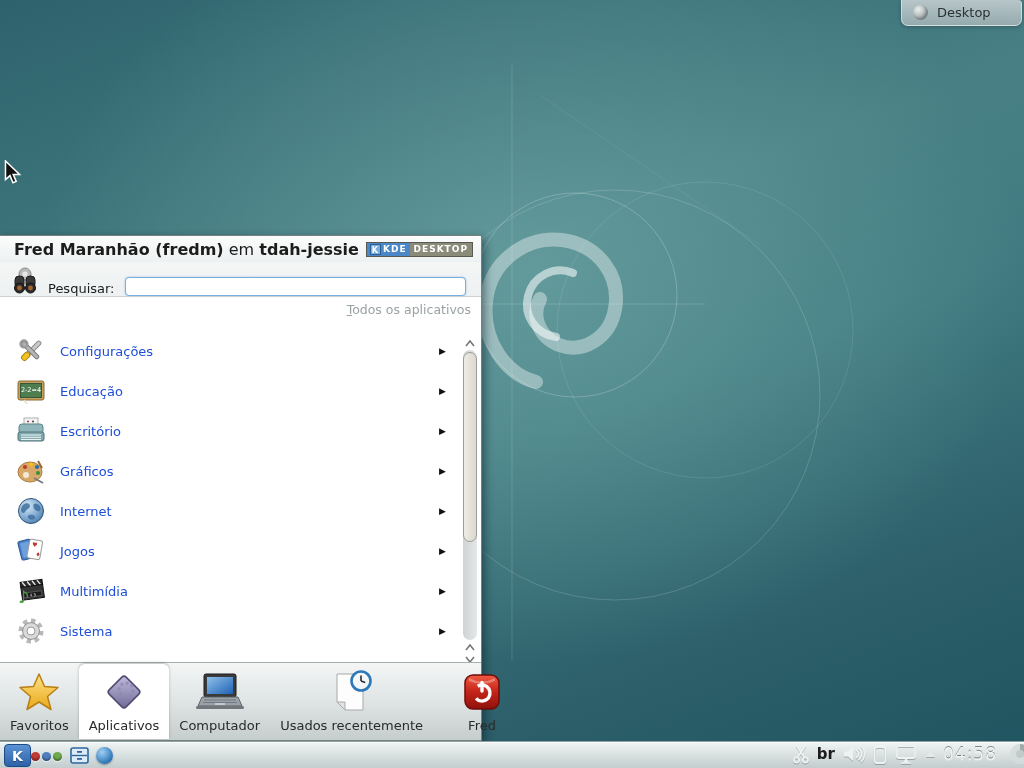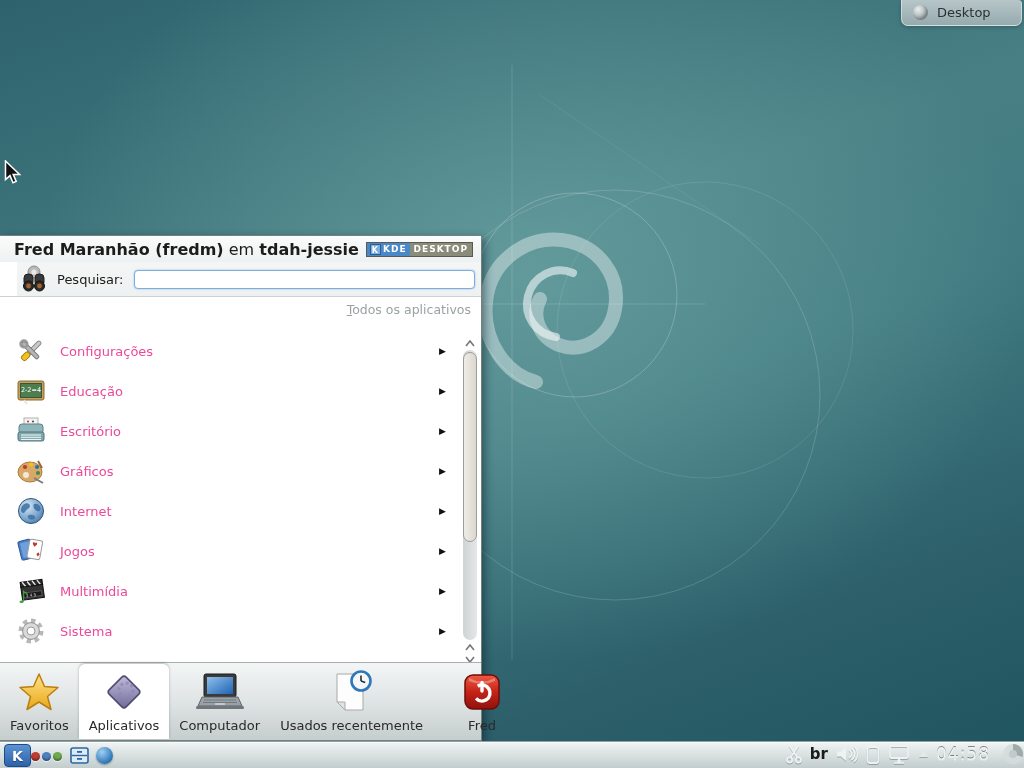--- a/index.html
+++ b/index.html
@@ -38,36 +38,36 @@
   .ko-title { font-size:16px; color:#1c1c1c; white-space:nowrap; }
   .ko-title b { font-weight:bold; }
   .ko-badge { margin-left:auto; display:flex; align-items:stretch; height:15px;
     border:1px solid #5a5a52; font-size:9px; font-weight:bold; letter-spacing:1px; }
   .ko-badge .bk { background:#4a88c8; color:#fff; display:flex; align-items:center; padding:0 3px; gap:2px; }
   .ko-badge .bk .kk { display:inline-block; width:11px; height:11px; background:#79aede;
      color:#fff; font-size:8px; line-height:11px; text-align:center; font-weight:bold;
      border:1px solid #2e5e92; }
   .ko-badge .bd { background:#8b8b7a; color:#fff; display:flex; align-items:center; padding:0 4px; }
 
-  .ko-search { position:absolute; left:17px; top:26px; right:0; height:34px;
+  .ko-search { position:absolute; left:0; top:26px; right:0; height:34px;
     background:linear-gradient(#f4f6f6,#eef1f1);
-    display:flex; align-items:center; padding-left:4px; }
+    display:flex; align-items:flex-end; padding-left:12px; }
   .ko-search-label { font-size:13px; color:#1c1c1c; margin-left:6px; }
   .ko-search-input { margin-left:10px; width:341px; height:19px;
     border:1px solid #79aede; border-radius:4px; background:#fff; outline:none;
     box-shadow:0 0 2px rgba(120,170,220,.8); font-size:12px; padding:0 5px; }
   .ko-divider { position:absolute; left:0; top:60px; right:0; height:1px; background:#cdd1d1; }
 
   .ko-alllink { position:absolute; top:66px; right:10px; font-size:12.5px; color:#9aa2a4; cursor:pointer; }
   .ko-alllink .u { text-decoration:underline; }
 
   .ko-list { position:absolute; left:0; top:95px; width:460px; height:333px; overflow:hidden; }
   .ko-row { position:relative; height:40px; display:flex; align-items:center; padding-left:16px; cursor:default; }
   .ko-ic { width:32px; height:32px; flex:0 0 32px; display:flex; align-items:center; }
-  .ko-label { font-size:13px; color:#ec4899; margin-left:12px; }
+  .ko-label { font-size:13px; color:#1d4ed8; margin-left:12px; }
   .ko-arrow { position:absolute; right:14px; font-size:9px; color:#111; }
 
   
   .ko-scroll { position:absolute; right:3px; top:102px; width:16px; height:326px; }
   .ko-sb-track { position:absolute; left:1px; top:12px; bottom:24px; width:14px;
      background:linear-gradient(90deg,#cfd3d3,#e4e7e7); border-radius:7px; }
   .ko-sb-thumb { position:absolute; left:1px; top:14px; width:14px; height:190px;
      background:linear-gradient(90deg,#efece6,#dcd8d0); border:1px solid #9d9d97; border-radius:7px; }
   .ko-sb-btn { position:absolute; left:0; width:16px; height:10px; display:flex;
      align-items:center; justify-content:center; }
@@ -92,21 +92,21 @@
     background:linear-gradient(#5b93d4,#2f62a8); border:1px solid #1d4a86; border-radius:4px;
     color:#fff; font-weight:bold; font-size:14px; display:flex; align-items:center; justify-content:center;
     text-shadow:0 1px 1px rgba(0,0,0,.4); cursor:pointer; }
   .p-dot { position:absolute; top:10px; width:9px; height:9px; border-radius:50%; cursor:pointer;
     box-shadow:inset 0 -2px 2px rgba(0,0,0,.35), 0 1px 1px rgba(255,255,255,.6); }
   .p-drawer { position:absolute; left:70px; top:5px; cursor:pointer; }
   .p-sphere { position:absolute; left:96px; top:5px; width:17px; height:17px; border-radius:50%;
     background:radial-gradient(circle at 35% 30%, #9fd0f2, #2e77b8 70%, #1c4f84);
     box-shadow:0 1px 2px rgba(0,0,0,.35); cursor:pointer; }
   .p-tray { position:absolute; right:0; top:0; height:23px; display:flex; align-items:center; gap:7px;
-    padding-right:11px; }
+    padding-right:4px; }
   .tray-ic { display:flex; align-items:center; justify-content:center; cursor:pointer;
     filter:drop-shadow(0 1px 0 rgba(0,0,0,.25)); }
   .kb-layout { font-size:15px; font-weight:bold; color:#1b1b1b; cursor:pointer; }
   .p-clock { font-size:17px; color:#eef2f2; letter-spacing:1px; cursor:pointer;
     text-shadow:0 -1px 0 rgba(0,0,0,.45), 0 1px 0 rgba(255,255,255,.25); }
   .p-cashew { width:24px; height:24px; margin-left:2px; margin-right:-10px; cursor:pointer; }
 
   
   #cursor { position:absolute; left:4px; top:160px; pointer-events:none; }
 </style>

